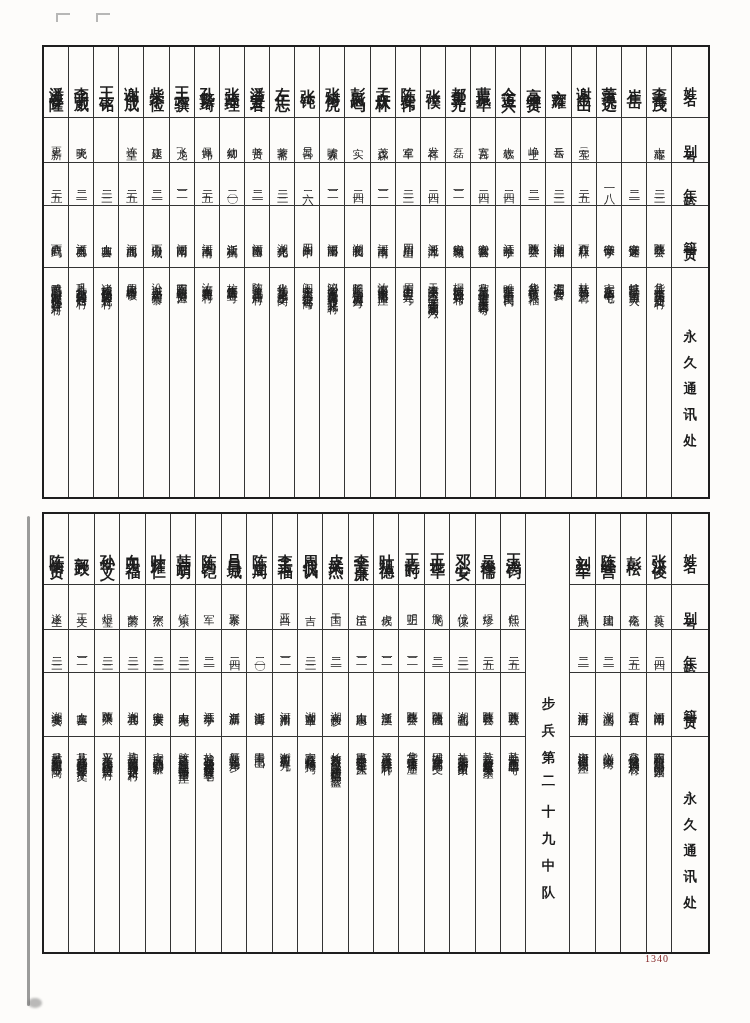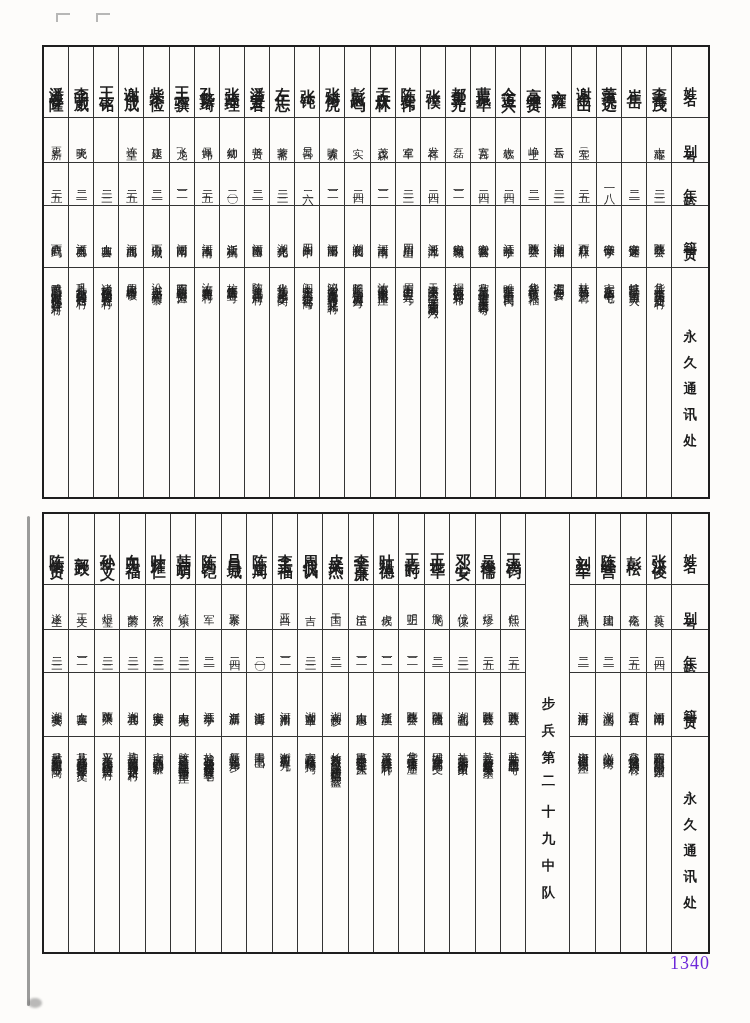--- a/index.html
+++ b/index.html
@@ -50,21 +50,21 @@
   .address-cell .vtext{font-size:11px;letter-spacing:1.5px;}
   .header-col .vtext{font-size:13.5px;font-weight:700;letter-spacing:7px;}
   .header-col .address-cell .vtext{letter-spacing:26px;}
   .unit-label{
     writing-mode:vertical-rl;text-orientation:upright;
     font-size:13.5px;font-weight:600;letter-spacing:27px;
     margin-top:120px;white-space:nowrap;
   }
   .page-number{
     position:absolute;top:953px;left:645px;
-    font-size:18px;letter-spacing:1px;color:#6d28d9;margin-left:25px;
+    font-size:10px;letter-spacing:1px;color:#7f1d1d;
   }
   .artifact-left-line{
     position:absolute;left:27px;top:516px;width:3px;height:490px;
     background:#4b4b4b;opacity:.55;border-radius:2px;
   }
   .artifact-corner{
     position:absolute;left:28px;top:998px;width:14px;height:10px;
     background:#6a6a6a;opacity:.45;border-radius:50%;filter:blur(1px);
   }
   .artifact-tick{

